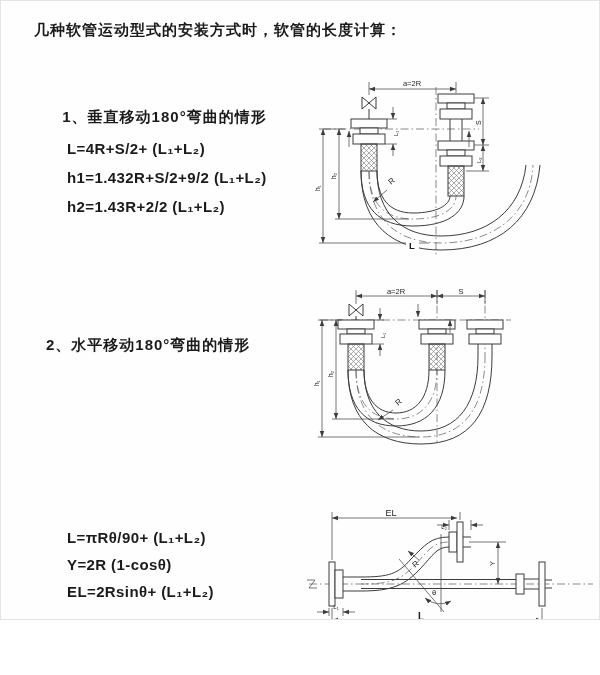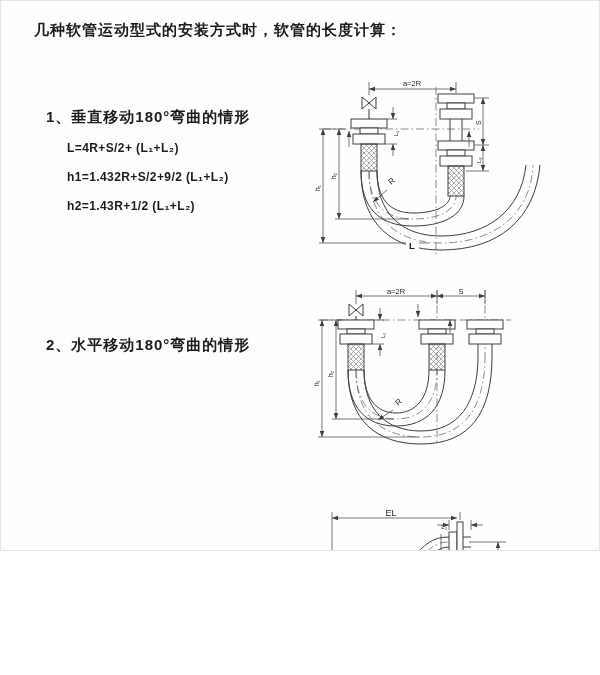--- a/index.html
+++ b/index.html
@@ -1,31 +1,31 @@
 <!DOCTYPE html>
 <html><head>
 <meta charset="utf-8">
 <style>
   html,body { margin:0; padding:0; background:#ffffff; }
   .page {
-    position:relative; width:600px; height:551px; margin:0;
+    position:relative; width:600px; height:620px; margin:0;
     background:#fefefe; overflow:hidden; box-sizing:border-box;
     border:1px solid #e4e4e4;
     font-family:"Liberation Sans","DejaVu Sans",sans-serif;
     color:#1b1b1b;
   }
   .title {
     position:absolute; left:33px; top:20px;
     font-size:15px; font-weight:700; letter-spacing:1px;
   }
   .section { position:absolute; left:45px; }
   .s1 { top:107px; } .s2 { top:303px;margin-top:32px; } .s3 { top:516px; }
   .sec-heading { margin:0; font-size:15px; font-weight:700; letter-spacing:1px;text-align:right; }
   .formula {
-    margin:0 0 0 21px; padding:0; font-size:12px; font-weight:700;
+    margin:0 0 0 21px; padding:0; font-size:15px; font-weight:700;
     letter-spacing:0.4px; line-height:27px;
   }
   .s1 .formula { line-height:29px; }
   .formulas { margin-top:7px; }
   .diagram { position:absolute; }
   .d1 { left:308px; top:72px; }
   .d2 { left:305px; top:283px; }
   .d3 { left:300px; top:503px; }
   svg { display:block; }
   svg .ln   { stroke:#3c3c3c; stroke-width:1; fill:none; }
@@ -40,29 +40,34 @@
 
 <div class="page">
 
   <div class="title">几种软管运动型式的安装方式时，软管的长度计算：</div>
 
   <div class="section s1">
     <p class="sec-heading">1、垂直移动180°弯曲的情形</p>
     <div class="formulas">
       <p class="formula">L=4R+S/2+ (L₁+L₂)</p>
       <p class="formula">h1=1.432R+S/2+9/2 (L₁+L₂)</p>
-      <p class="formula">h2=1.43R+1/2 (L₁+L₂)</p>
+      <p class="formula">h2=1.43R+2/2 (L₁+L₂)</p>
     </div>
   </div>
 
   <div class="section s2">
     <p class="sec-heading">2、水平移动180°弯曲的情形</p>
   </div>
 
   <div class="section s3">
+    <div class="formulas">
+      <p class="formula">L=πRθ/90+ (L₁+L₂)</p>
+      <p class="formula">Y=2R (1-cosθ)</p>
+      <p class="formula">EL=2Rsinθ+ (L₁+L₂)</p>
+    </div>
   </div>
 
   <div class="diagram d1">
     <svg width="286" height="188" viewBox="0 0 286 188">
       <defs>
         <marker id="m1" viewBox="0 0 8 8" refX="8" refY="4" markerWidth="8" markerHeight="8" orient="auto-start-reverse">
           <path d="M0,1 L8,4 L0,7 Z" fill="#3c3c3c"></path>
         </marker>
         <pattern id="p1" width="5" height="5" patternUnits="userSpaceOnUse">
           <path d="M0,5 L5,0 M0,0 L5,5" stroke="#777" stroke-width="0.6"></path>

